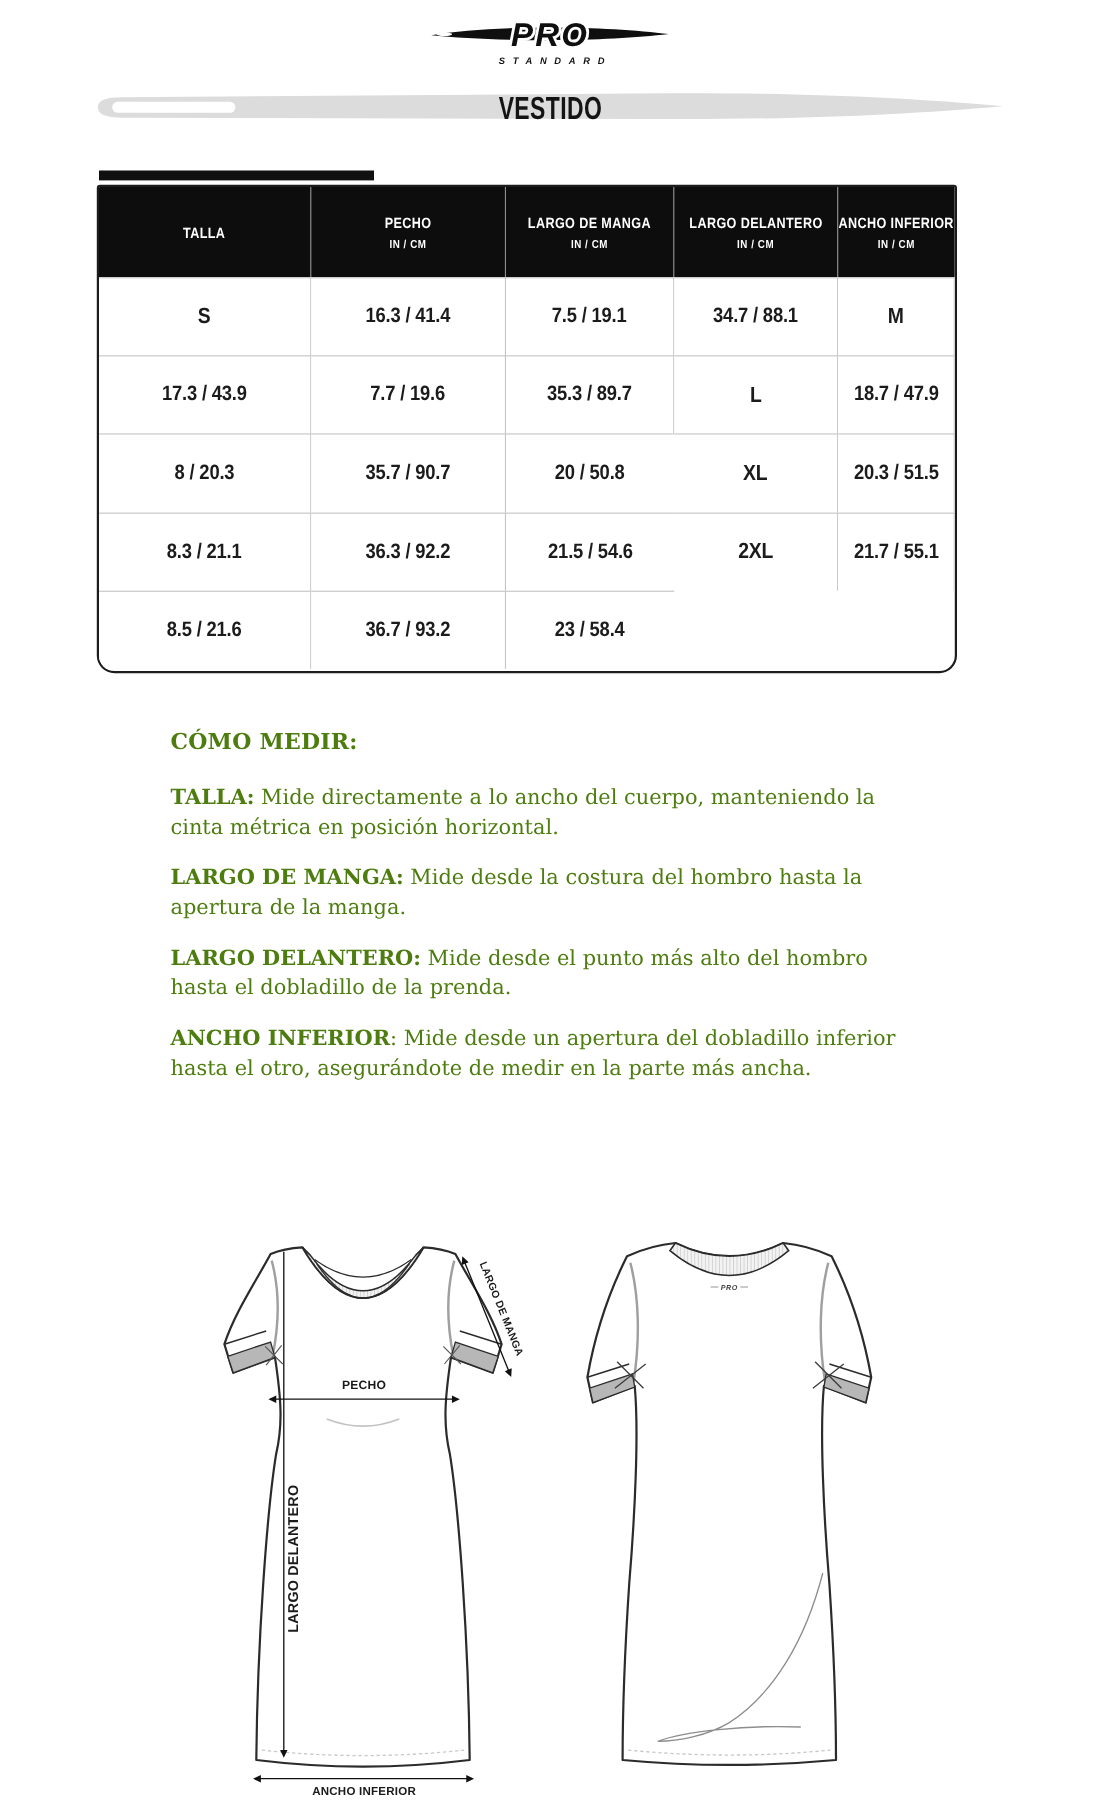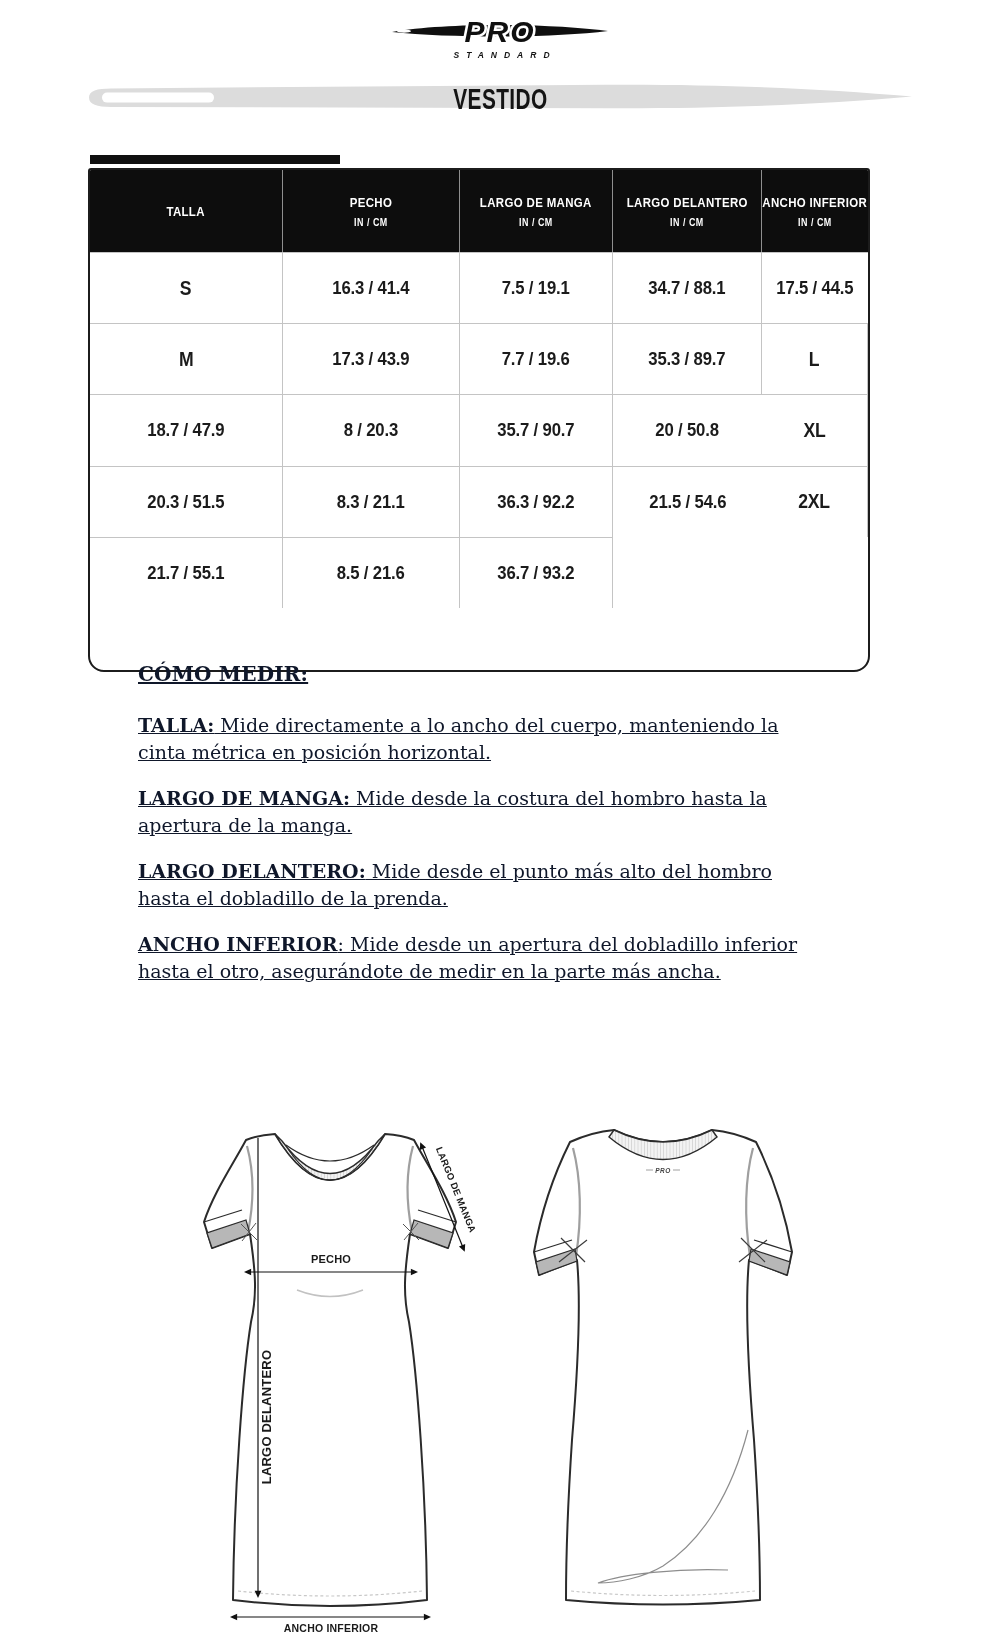--- a/index.html
+++ b/index.html
@@ -23,21 +23,21 @@
   .vestido {
     display: inline-block;
     font-size: 29px; font-weight: bold; letter-spacing: 0.5px; color: #141414;
     transform: scaleX(0.72);
   }
 
   
   .top-bar { position: absolute; left: 90px; top: 155px; width: 250px; height: 9px; background: #101010; }
   .size-table {
     position: absolute; left: 88px; top: 168px;
-    width: 782px; height: 504px;
+    width: 782px; height: 444px;
     box-sizing: border-box;
     border: 2px solid #1c1c1c;
     border-radius: 3px 3px 16px 16px;
     overflow: hidden;
     display: grid;
     grid-template-columns: 193px 177px 153px 149px 106px;
     grid-template-rows: 82px repeat(5, 71.2px);
     background: #ffffff;
   }
   .th {
@@ -56,22 +56,22 @@
   }
   .td.c5 { border-right: none; }
   .val {
     display: inline-block; font-size: 19px; font-weight: bold; color: #1b1b1b;
     letter-spacing: -0.2px; transform: scaleX(0.88); white-space: nowrap;
   }
   .val.sz { font-size: 20px; }
 
   
   .measure-copy {
-    position: absolute; left: 138px; top: 662px; width: 700px;
-    font-family: "DejaVu Serif", serif; color: #0f172a; text-decoration: underline;
+    position: absolute; left: 155px; top: 662px; width: 700px;
+    font-family: "DejaVu Serif", serif; color: #4d7c0f;
   }
   .measure-copy h2 { margin: 0 0 26px 0; font-size: 20px; letter-spacing: 0.2px; }
   .measure-copy p  { margin: 0 0 19px 0; font-size: 19px; line-height: 27px; white-space: pre-wrap; }
   .measure-copy p b { font-weight: bold; }
 
   
   .dresses { position: absolute; left: 0; top: 1060px; width: 1000px; height: 582px; }
   .dlab {
     font-family: "Liberation Sans", sans-serif;
     font-weight: bold; fill: #1a1a1a; text-anchor: middle; letter-spacing: 0.2px;
@@ -125,23 +125,20 @@
       </div>
     <div class="td">
         <span class="val">16.3 / 41.4</span>
       </div>
     <div class="td">
         <span class="val">7.5 / 19.1</span>
       </div>
     <div class="td">
         <span class="val">34.7 / 88.1</span>
       </div>
-    <div class="td c5">
-        <span class="val">17.5 / 44.5</span>
-      </div>
 
     <div class="td">
         <span class="val sz">M</span>
       </div>
     <div class="td">
         <span class="val">17.3 / 43.9</span>
       </div>
     <div class="td">
         <span class="val">7.7 / 19.6</span>
       </div>
@@ -185,20 +182,23 @@
         <span class="val sz">2XL</span>
       </div>
     <div class="td">
         <span class="val">21.7 / 55.1</span>
       </div>
     <div class="td">
         <span class="val">8.5 / 21.6</span>
       </div>
     <div class="td">
         <span class="val">36.7 / 93.2</span>
+      </div>
+    <div class="td c5">
+        <span class="val">23 / 58.4</span>
       </div>
   </div>
 
   <div class="measure-copy">
     <h2>CÓMO MEDIR:</h2>
     <p><b>TALLA:</b><span> Mide directamente a lo ancho del cuerpo, manteniendo la
 cinta métrica en posición horizontal.</span></p>
     <p><b>LARGO DE MANGA:</b><span> Mide desde la costura del hombro hasta la
 apertura de la manga.</span></p>
     <p><b>LARGO DELANTERO:</b><span> Mide desde el punto más alto del hombro

